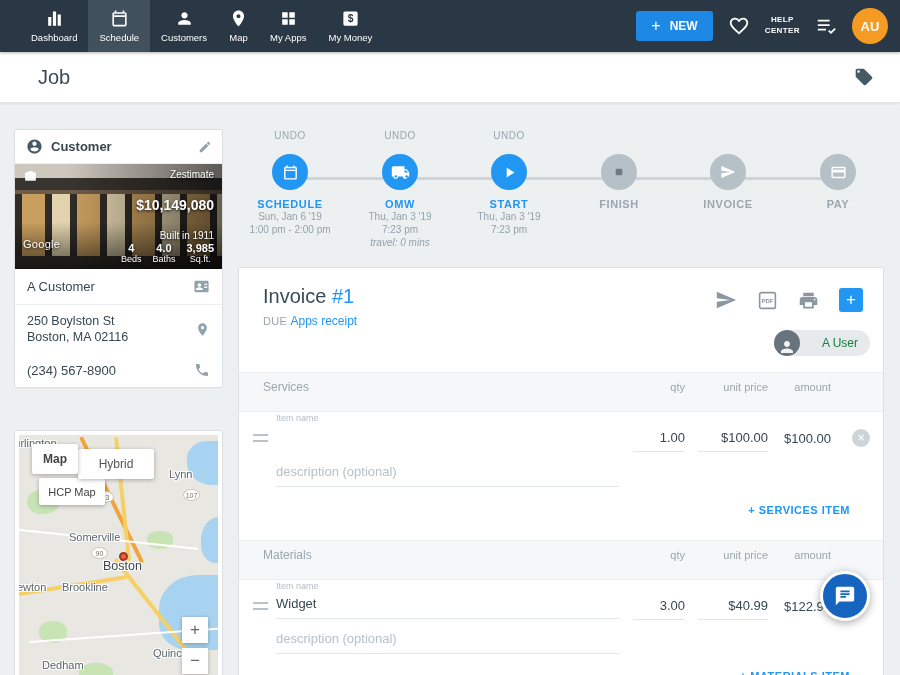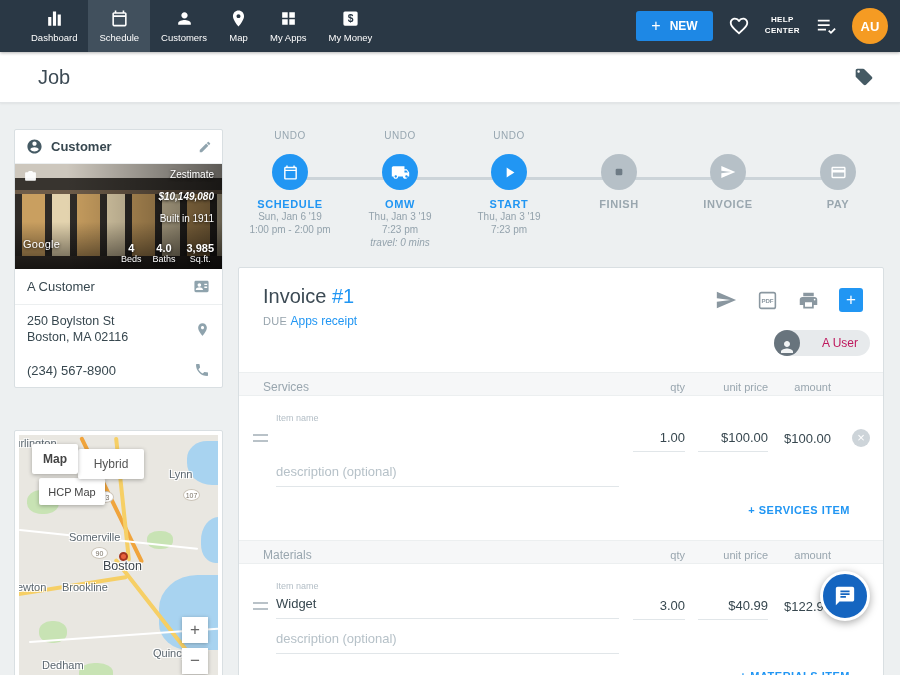--- a/index.html
+++ b/index.html
@@ -38,21 +38,21 @@
     background:
       linear-gradient(180deg, #cdc7bd 0 13%, #38342f 13% 25%, #6e5c49 25% 29%, rgba(0,0,0,0) 29%),
       linear-gradient(0deg, #3a342e 0 12%, rgba(0,0,0,0) 12%),
       repeating-linear-gradient(90deg, #2f2b27 0 7px, #c99f60 7px 30px, #2f2b27 30px 37px, #e3d3ae 37px 55px);
   }
   .photo-shade { position:absolute; inset:0;
       background: linear-gradient(90deg, rgba(0,0,0,0) 25%, rgba(0,0,0,.55)),
                   linear-gradient(0deg, rgba(0,0,0,.6), rgba(0,0,0,0) 45%); }
   .z-box { position:absolute; top:5px; right:8px; text-align:right; color:#fff; text-shadow:0 1px 3px rgba(0,0,0,.9); }
   .z-label { font-size:10px; }
-  .z-value { font-size:10px; font-weight:bold; margin:11px 0;font-style:italic; }
+  .z-value { font-size:14px; font-weight:bold; margin:17px 0; }
   .z-built { font-size:10px; }
   .z-stats { position:absolute; bottom:5px; right:8px; display:flex; gap:11px; color:#fff; text-shadow:0 1px 3px rgba(0,0,0,.9); }
   .z-stat { text-align:center; }
   .z-stat-val { font-size:11px; font-weight:bold; }
   .z-stat-label { font-size:9px; }
   .google-mark { position:absolute; left:8px; bottom:19px; color:#fff; font-size:11px; letter-spacing:.3px; text-shadow:0 1px 3px rgba(0,0,0,.9); }
   .cam { position:absolute; left:8px; top:6px; color:#fff; opacity:.95; }
   .cc-row { display:flex; align-items:center; padding:9px 12px; font-size:13px; color:#37474f; }
   .cc-row .row-icon { margin-left:auto; color:#8fa3ad; cursor:pointer; }
   .cc-lines { display:flex; flex-direction:column; gap:2px; font-size:12.5px; }
@@ -99,23 +99,23 @@
   .invoice-card { position:absolute; left:238px; top:267px; width:646px; height:424px; }
   .inv-title { position:absolute; left:24px; top:17px; font-size:20px; font-weight:normal; color:#3c4a54; }
   .inv-num { color:#2196f3; }
   .inv-due { position:absolute; left:24px; top:46px; font-size:11px; color:#97a4ad; letter-spacing:.3px; }
   .inv-due .due-val { color:#2196f3; font-size:12px; letter-spacing:0; }
   .inv-actions { position:absolute; right:20px; top:20px; display:flex; align-items:center; gap:20px; color:#8a97a0; }
   .inv-actions .act { cursor:pointer; }
   .add-sq { width:24px; height:24px; background:#2196f3; border-radius:3px; color:#fff; font-size:17px; line-height:23px;
       text-align:center; cursor:pointer; }
   .user-chip { position:absolute; right:13px; top:62px; height:26px; background:#e7eaec; border-radius:13px;
-      display:flex; align-items:center; gap:22px; padding-right:12px; font-size:12px; color:#be185d; cursor:pointer; }
+      display:flex; align-items:center; gap:22px; padding-right:12px; font-size:12px; color:#15803d; cursor:pointer; }
   .chip-avatar { width:26px; height:26px; border-radius:50%; background:#68747d; display:flex; align-items:flex-end; justify-content:center; overflow:hidden; }
-  .sec-band { position:absolute; left:0; right:0; height:24px; background:#f6f7f8; border-top:1px solid #eceff0;
+  .sec-band { position:absolute; left:0; right:0; height:40px; background:#f6f7f8; border-top:1px solid #eceff0;
       border-bottom:1px solid #eceff0; font-size:12px; color:#99a6af;text-align:right; }
   .sec-band .sec-name { position:absolute; left:24px; top:7px; }
   .colhead { position:absolute; top:8px; font-size:11px; color:#99a6af; }
   .c-qty { right:198px; } .c-unit { right:115px; } .c-amount { right:52px; }
   .item-label { position:absolute; left:37px; font-size:9px; color:#b3bec6; }
   .drag-handle { position:absolute; left:14px; width:15px; height:8px; border-top:2px solid #b9c2c8; border-bottom:2px solid #b9c2c8; cursor:grab; }
   .name-input { position:absolute; left:37px; width:343px; border:none; outline:none; background:transparent;
       border-bottom:1px solid #e1e6e9; font-size:13px; color:#37474f; padding:0 0 7px 0; font-family:inherit; }
   .desc-input { position:absolute; left:37px; width:343px; border:none; outline:none; background:transparent;
       border-bottom:1px solid #e1e6e9; font-size:13px; color:#37474f; padding:0 0 7px 0; font-family:inherit; }
@@ -317,21 +317,21 @@
     <span class="map-label" style="left:50px;top:96px;">Somerville</span>
     <span class="city-marker" style="left:100px;top:117px;"></span>
     <span class="map-label big" style="left:84px;top:124px;">Boston</span>
     <span class="map-label" style="left:-10px;top:146px;">Newton</span>
     <span class="map-label" style="left:43px;top:146px;">Brookline</span>
     <span class="map-label" style="left:134px;top:212px;">Quincy</span>
     <span class="map-label" style="left:23px;top:224px;">Dedham</span>
     <div class="map-btn" style="left:13px;top:9px;width:46px;height:30px;font-weight:bold;z-index:3;">
         <span>Map</span>
       </div>
-    <div class="map-btn" style="left:59px;top:14px;width:66px;height:30px;color:#555;z-index:2;">
+    <div class="map-btn" style="left:59px;top:14px;width:76px;height:30px;color:#555;z-index:2;">
         <span>Hybrid</span>
       </div>
     <div class="map-btn" style="left:20px;top:43px;width:66px;height:27px;font-size:11px;z-index:1;">
         <span>HCP Map</span>
       </div>
     <div class="zoom-btn" style="left:163px;top:182px;">
         <span>+</span>
       </div>
     <div class="zoom-btn" style="left:163px;top:213px;">
         <span>−</span>

